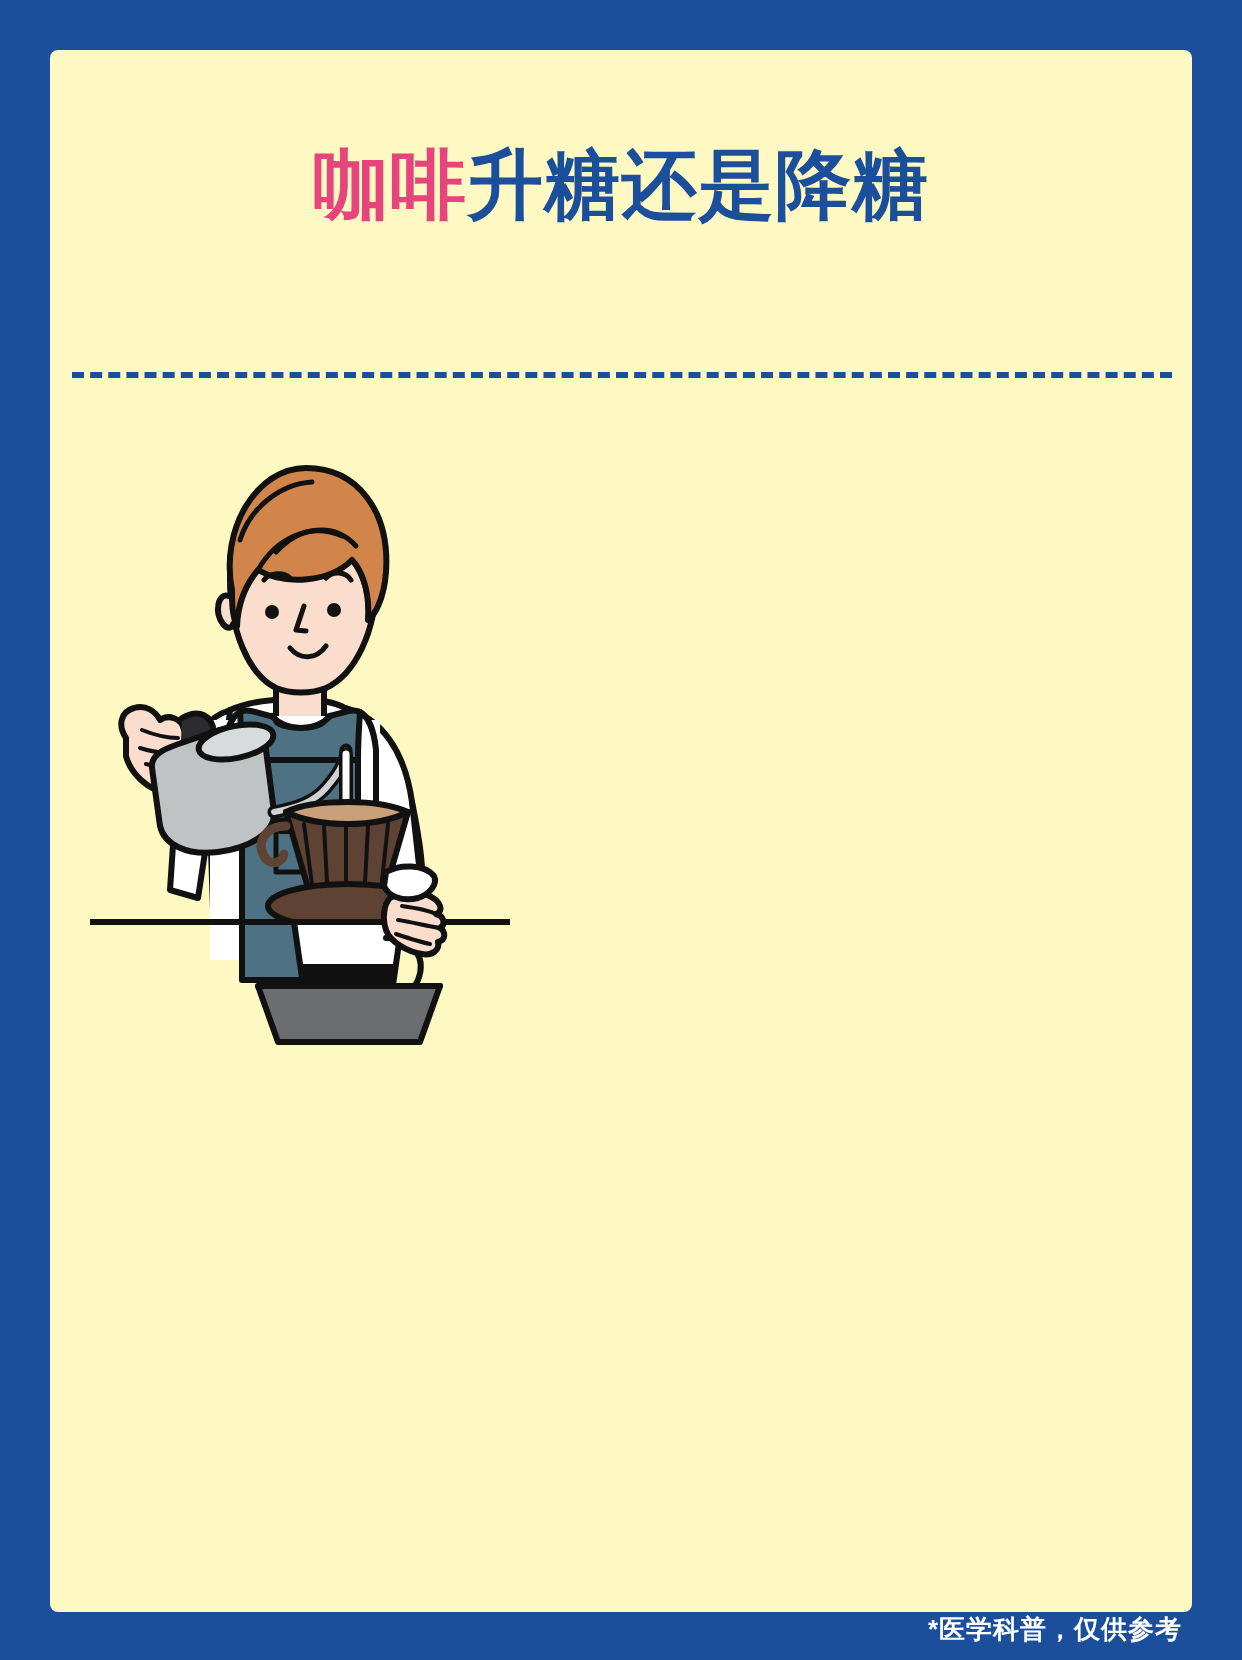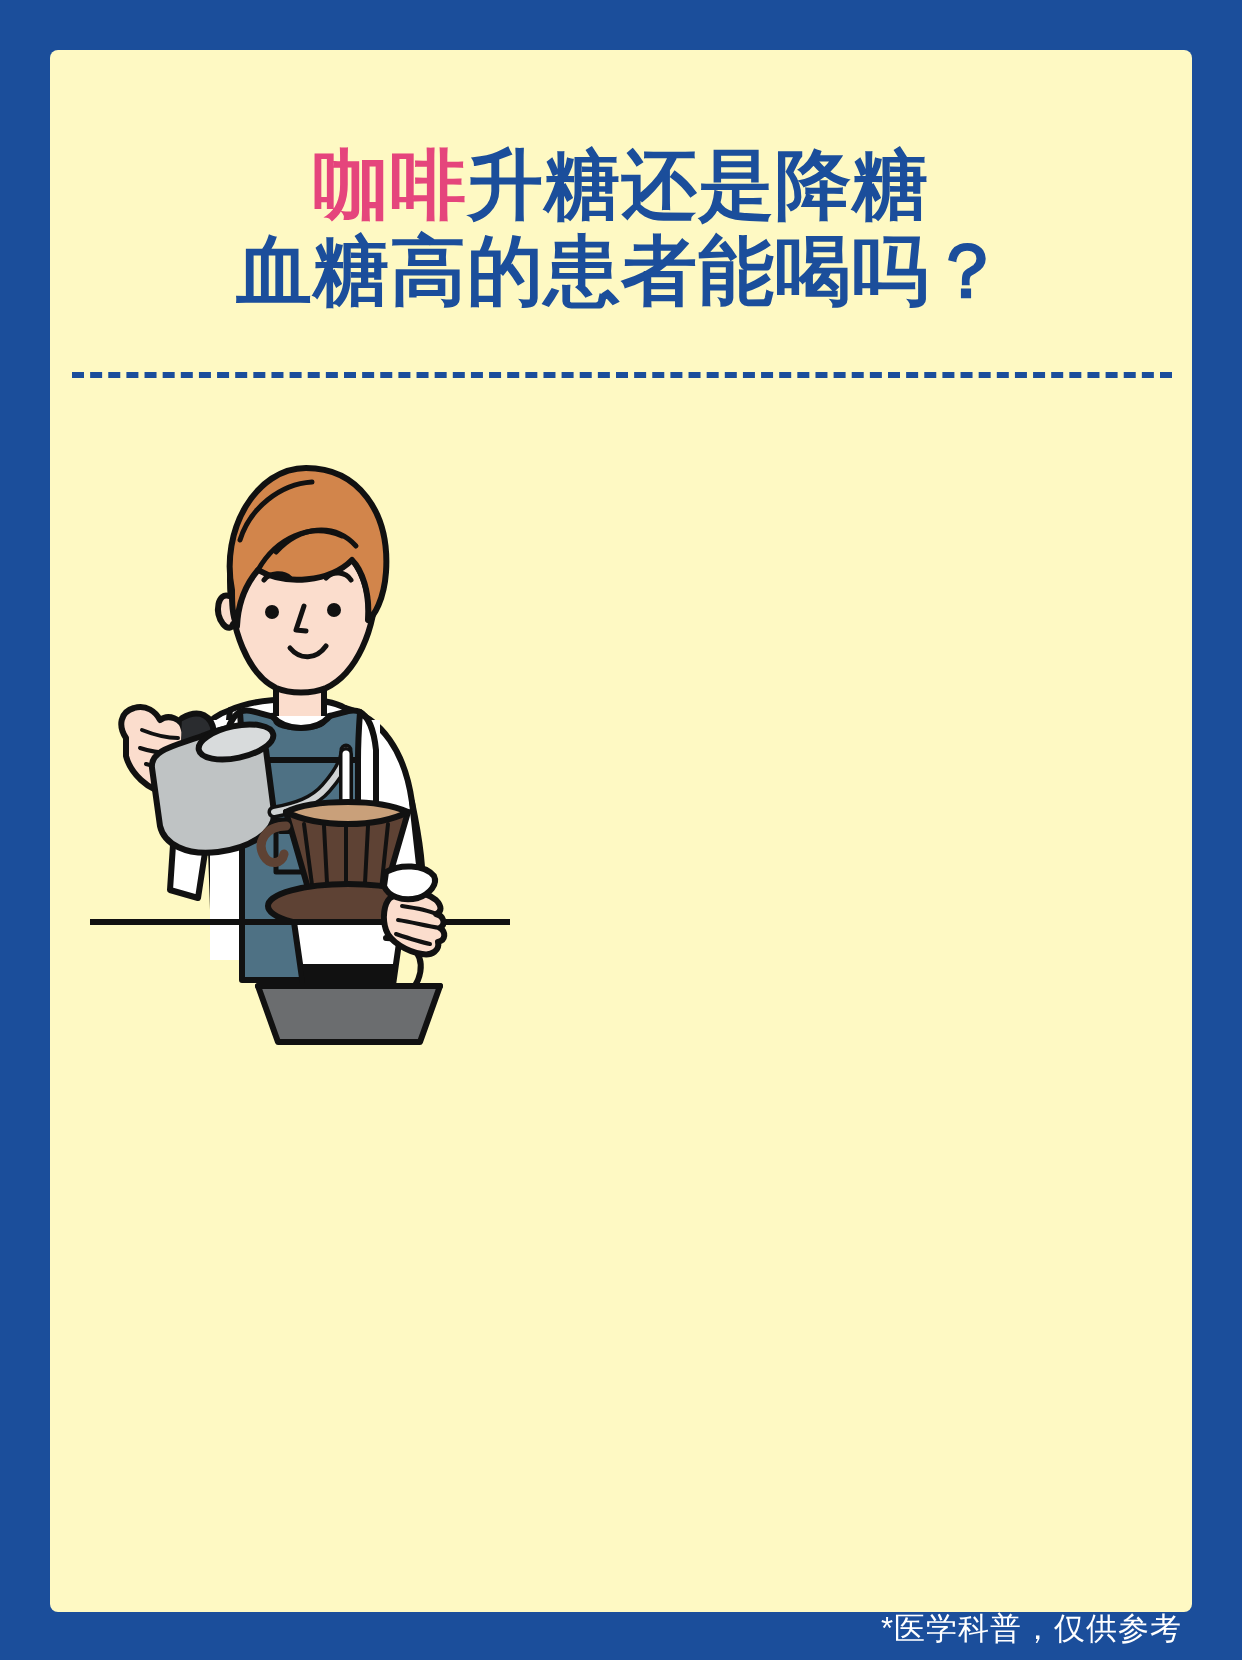--- a/index.html
+++ b/index.html
@@ -73,33 +73,32 @@
     left:0;bottom:0;
     width:1242px;height:62px;
     display:flex;
     align-items:center;
     justify-content:flex-end;
     padding-right:60px;
     box-sizing:border-box;
   }
   .footer-text{
     color:#FFFFFF;
-    font-size:31px;
-    font-weight:normal;
+    font-size:26px;
+    font-weight:bold;
     letter-spacing:1px;
   }
 </style>
 </head>
 <body>
 
 <div class="card">
 
   <div class="title-wrap">
     <div class="title-line"><span class="pink">咖啡</span><span>升糖还是降糖</span></div>
-    <div class="title-line">血糖高的患者能喝吗？</div>
   </div>
 
   <div class="divider"></div>
 
   <div class="illo">
     <svg viewBox="0 0 420 640" width="420" height="640" xmlns="http://www.w3.org/2000/svg">
       <g fill="none" stroke="#111111" stroke-width="6" stroke-linecap="round" stroke-linejoin="round">
 
         <path d="M140 290 C110 300 92 330 86 380 L80 470 L108 478 L120 400 L124 520" fill="#FFFFFF" stroke="#111111"></path>
         <path d="M255 288 C292 298 315 332 322 382 L332 472 L302 482 L292 402 L288 520" fill="#FFFFFF" stroke="#111111"></path>

